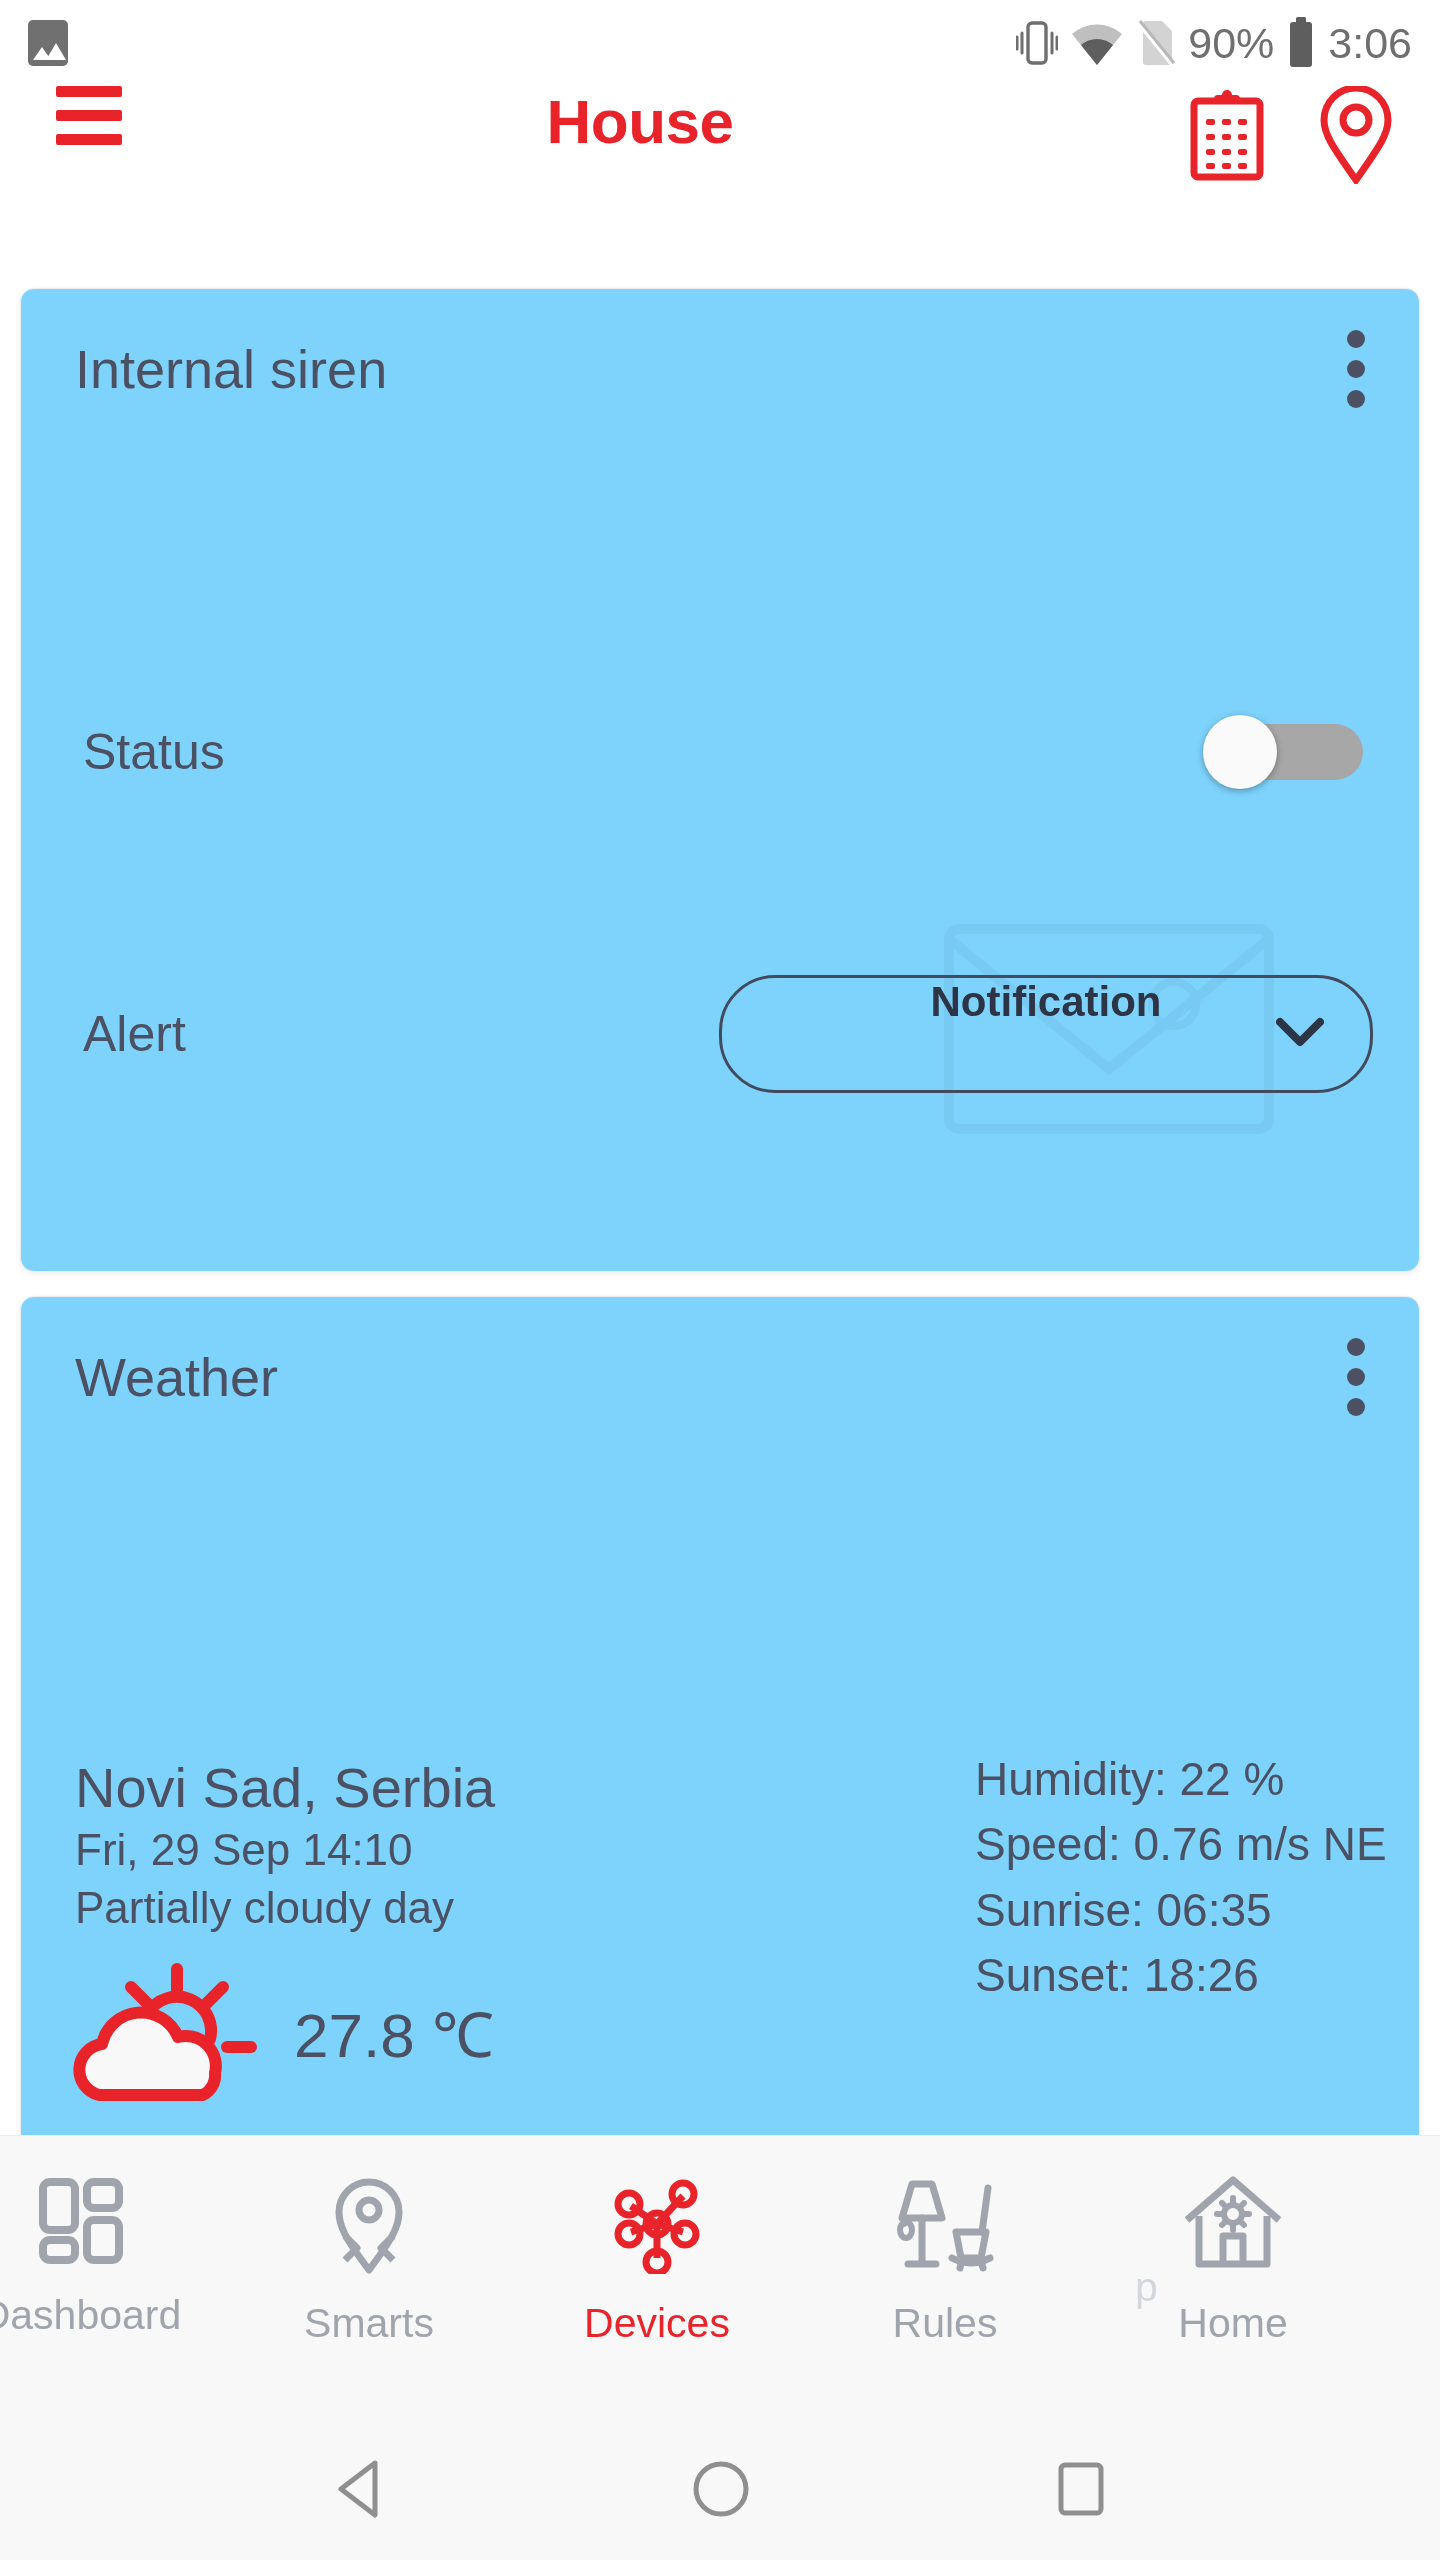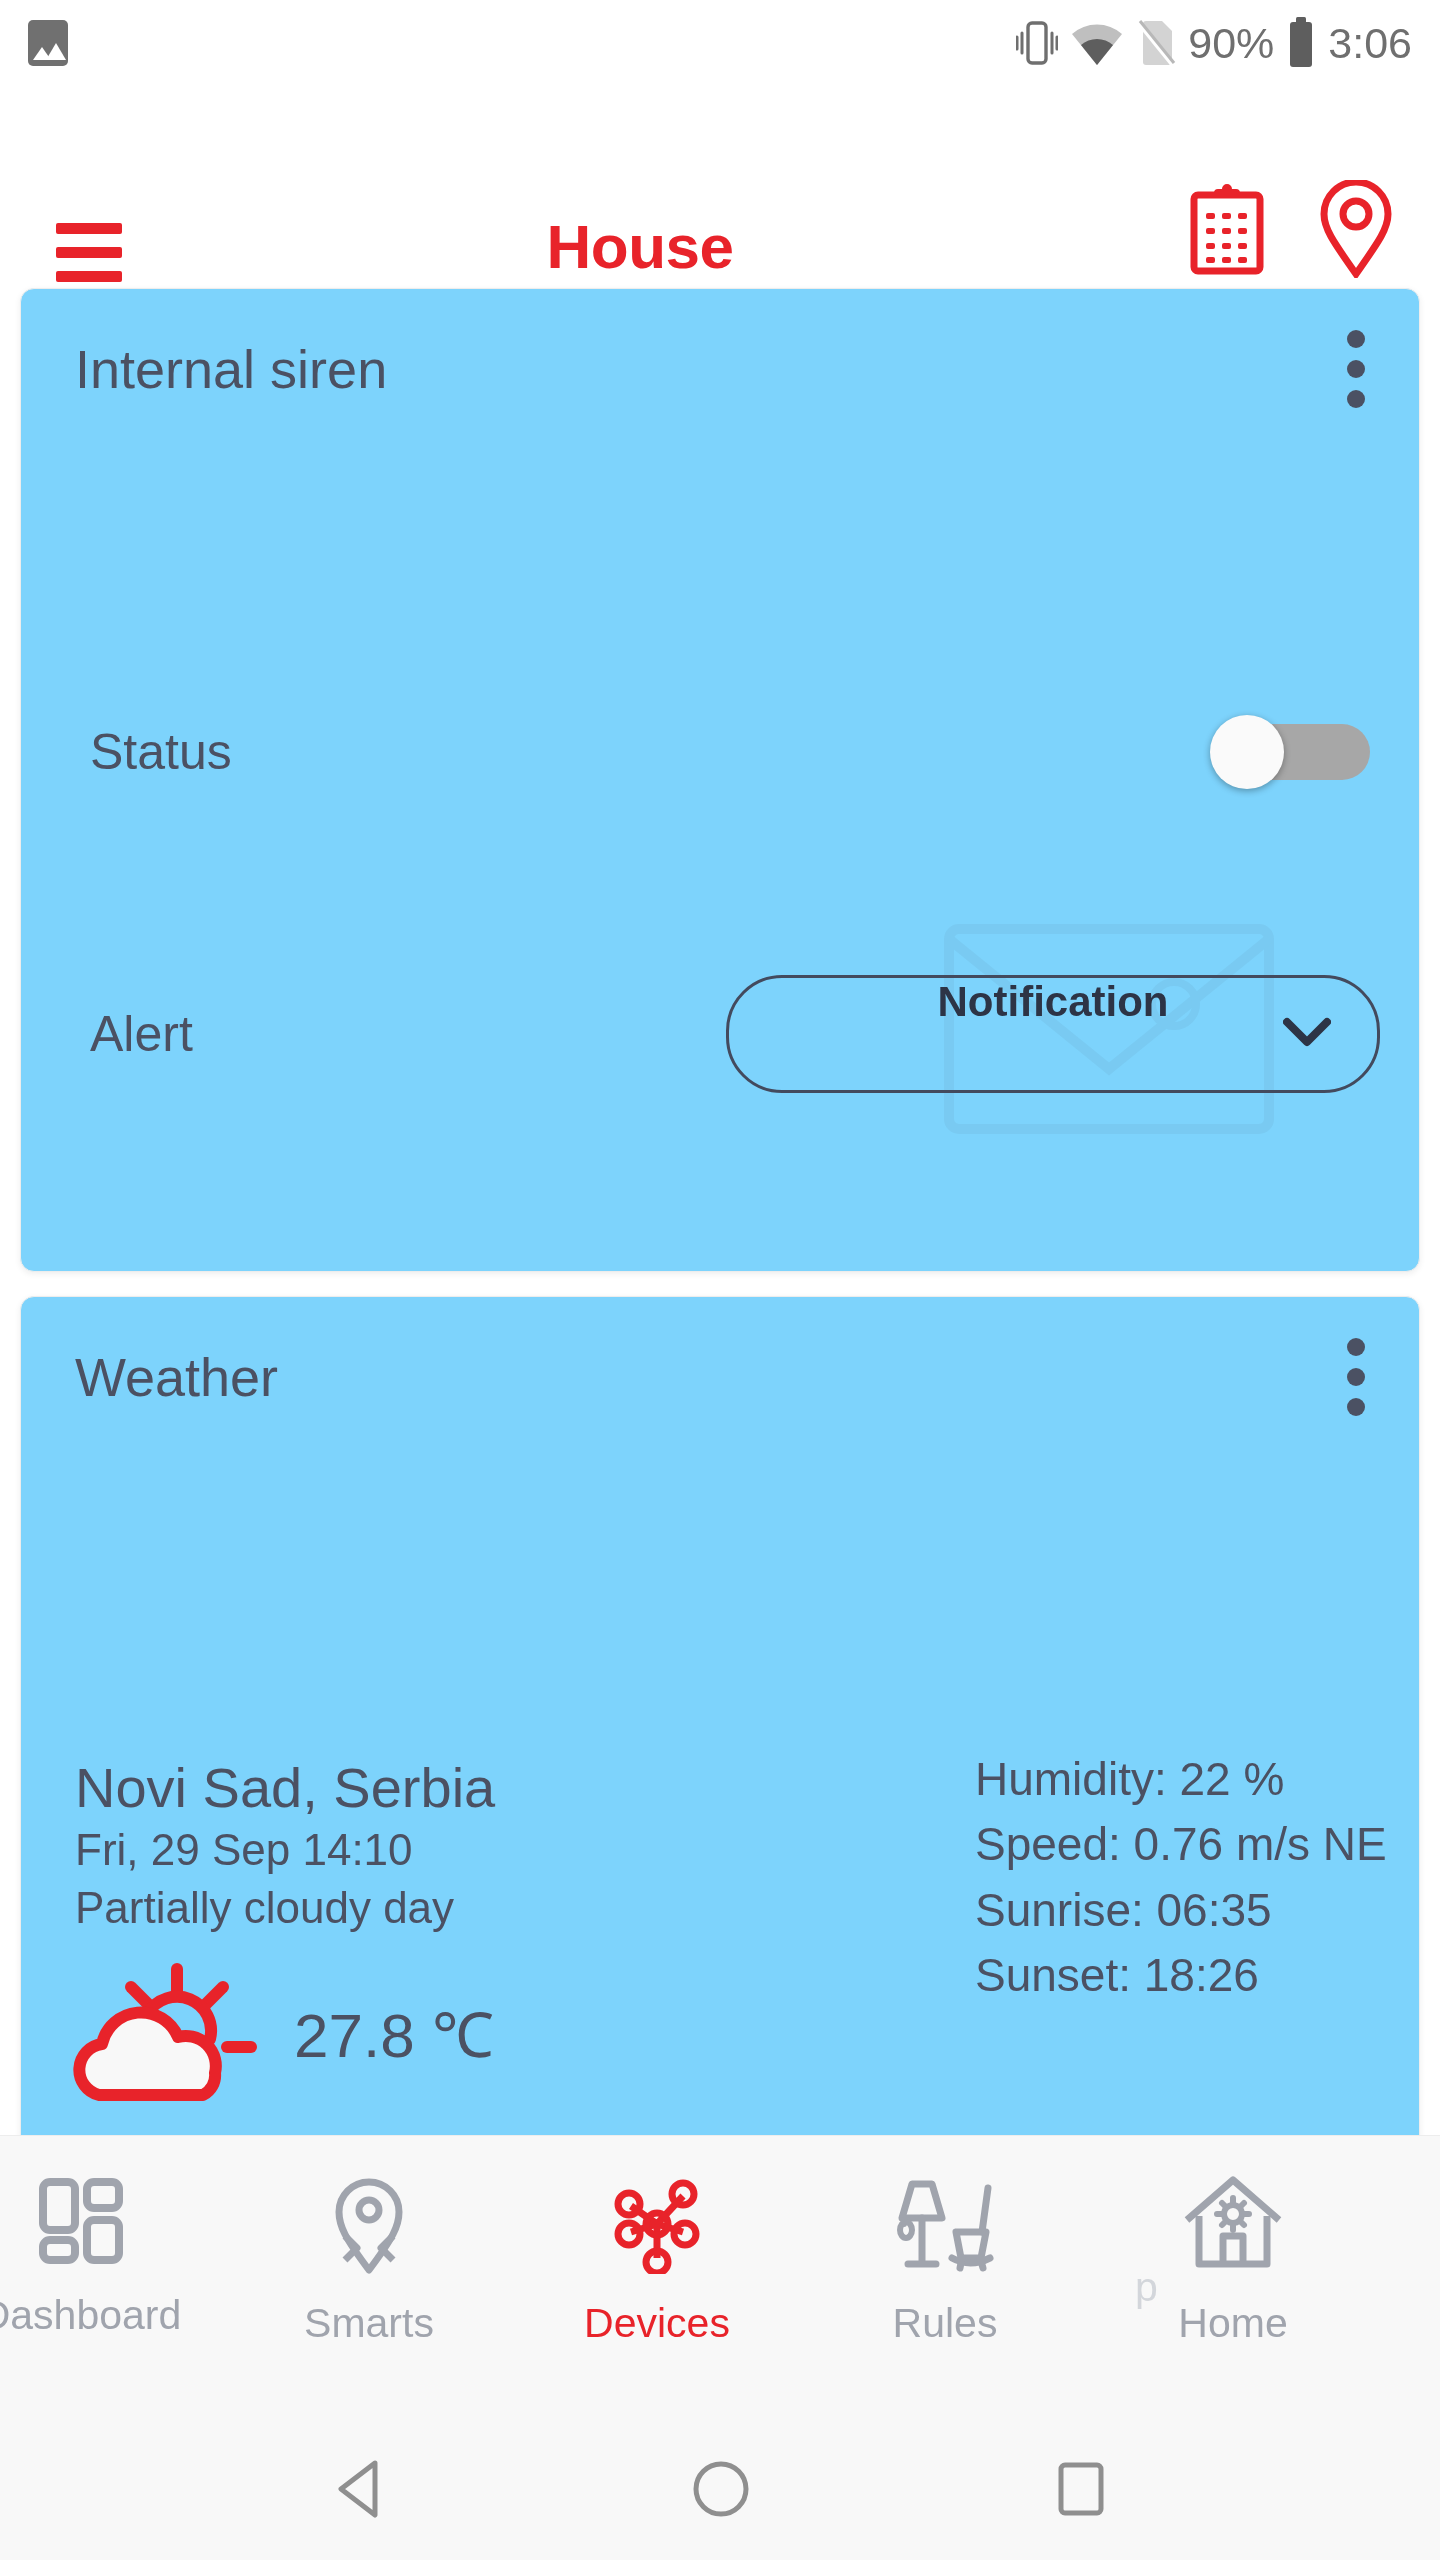--- a/index.html
+++ b/index.html
@@ -65,21 +65,21 @@
   .sb-icon svg { display: block; }
 
   
   .app-header {
     position: absolute;
     top: 86px; left: 0;
     width: 1440px;
     height: 196px;
     background: #ffffff;
     display: flex;
-    align-items: flex-end;
+    align-items: flex-start;
     box-sizing: border-box;
     padding: 0 46px 0 56px;
   }
   .hamburger {
     width: 66px;
     display: flex;
     flex-direction: column;
     gap: 13px;
     cursor: pointer;
   }
@@ -151,21 +151,21 @@
   .kebab i {
     display: block;
     width: 18px; height: 18px;
     border-radius: 50%;
     background: #4b5163;
   }
 
   
   .row {
     position: absolute;
-    left: 15px;
+    left: 8px;
     width: 100%;
     display: flex;
     align-items: center;
     padding: 0 54px;
     box-sizing: border-box;
   }
   #row-status { top: 403px; height: 120px; }
   #row-alert  { top: 670px; height: 150px; }
   .row-label {
     color: #4b5163;

